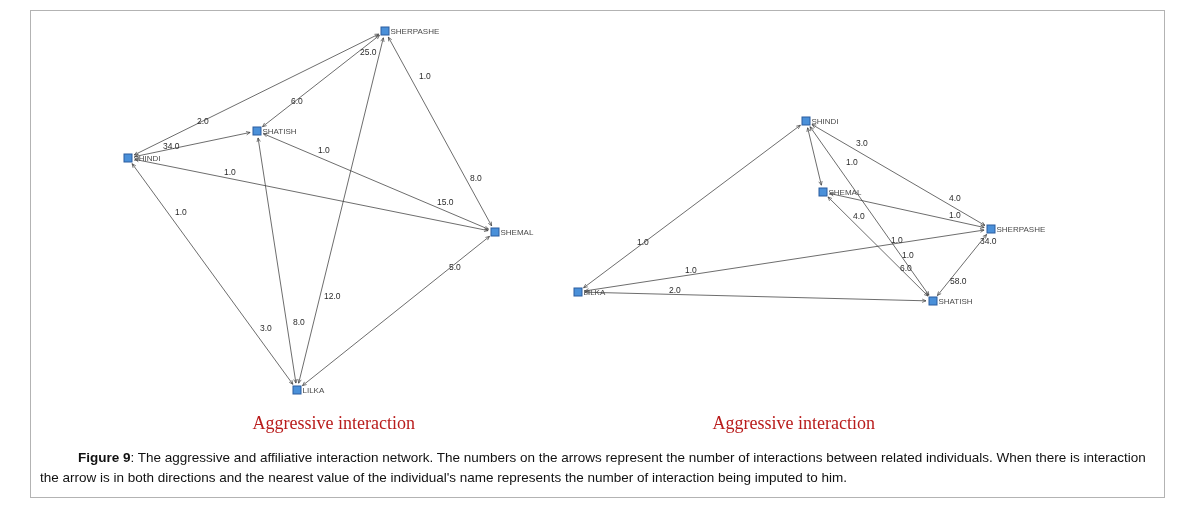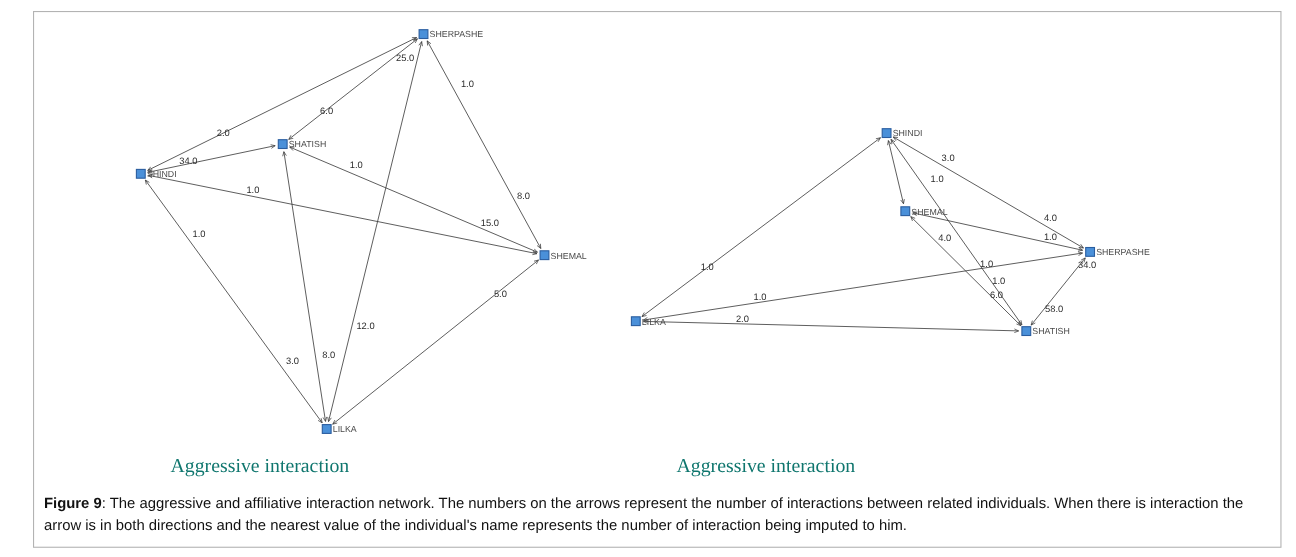--- a/index.html
+++ b/index.html
@@ -6,30 +6,30 @@
   .stage{
     position:relative;width:1178px;height:506px;background:#ffffff;overflow:hidden;
     font-family:"Liberation Sans",sans-serif;
   }
   .panel-border{
     position:absolute;left:30px;top:10px;width:1135px;height:488px;
     border:1px solid #b3b3b3;box-sizing:border-box;background:#ffffff;z-index:0;
   }
   svg.networks{position:absolute;left:0;top:0;z-index:1;}
   .subtitle{
-    position:absolute;z-index:2;width:260px;text-align:left;
-    font-family:"Liberation Serif",serif;font-size:18px;color:#0f766e;
+    position:absolute;z-index:2;width:260px;text-align:right;
+    font-family:"Liberation Serif",serif;font-size:18px;color:#b91c1c;
   }
   .subtitle.left{left:155px;top:413px;}
   .subtitle.right{left:615px;top:413px;}
   .figure-caption{
     position:absolute;z-index:2;left:40px;top:448px;width:1118px;
     font-size:13.5px;line-height:1.45;color:#111111;
   }
-  .figure-caption b{font-weight:bold;}
+  .figure-caption b{font-weight:bold;margin-left:38px;}
 </style>
 </head>
 <body>
 
 <div class="stage">
 
   <div class="panel-border"></div>
 
   <svg class="networks" width="1178" height="506" viewBox="0 0 1178 506">
     <defs>

